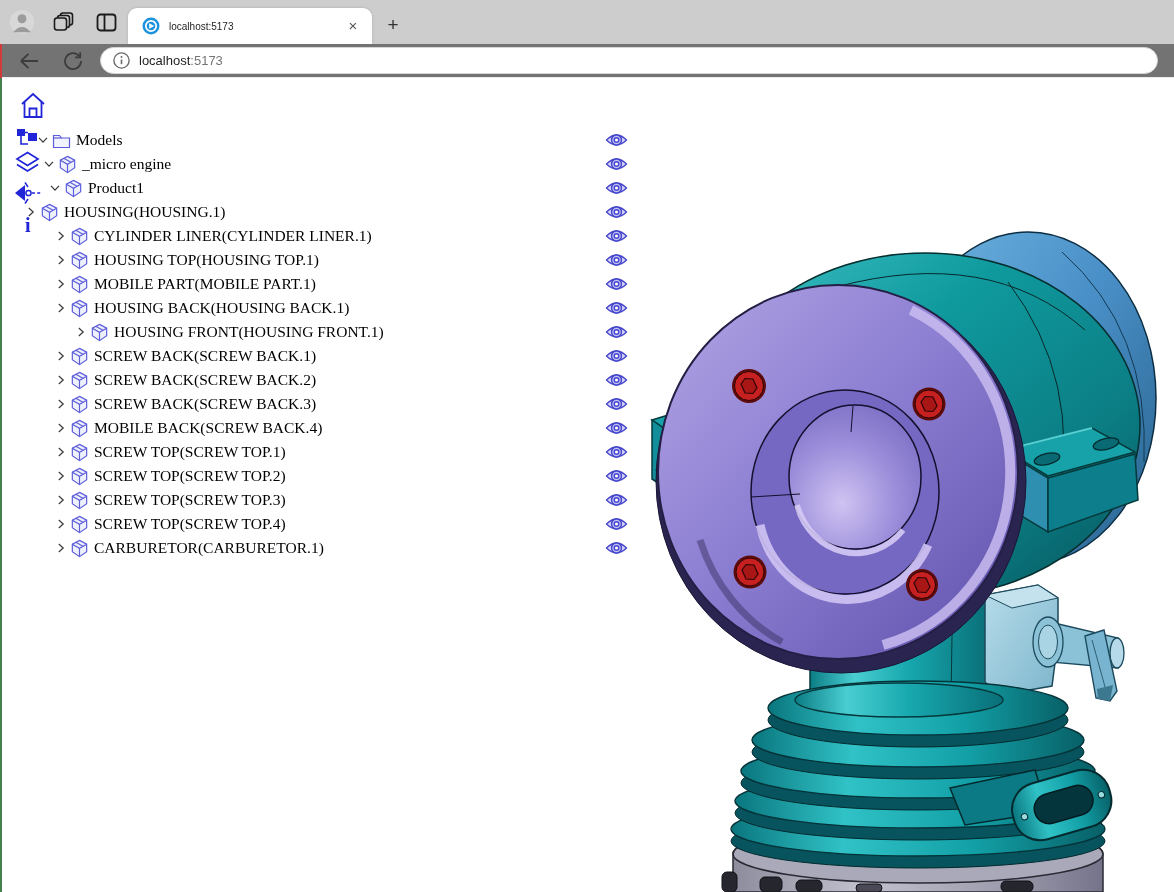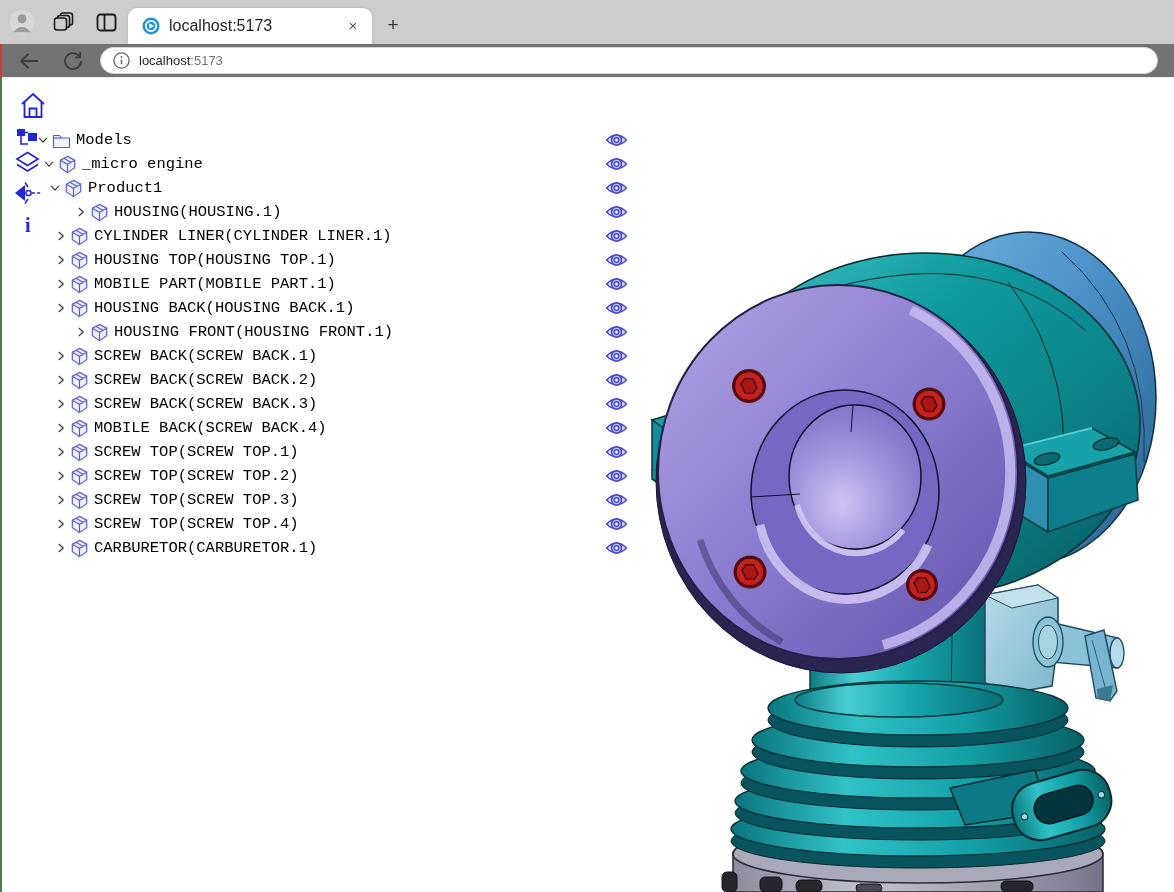--- a/index.html
+++ b/index.html
@@ -5,21 +5,21 @@
   html,body{margin:0;padding:0;background:#fff;}
   .stage{position:relative;width:1174px;height:892px;overflow:hidden;background:#fff;
          font-family:"Liberation Sans",sans-serif;}
   
   .tabstrip{position:absolute;left:0;top:0;width:1174px;height:44px;background:#cdcdcd;}
   .tabstrip .chromeicon{position:absolute;top:9px;width:26px;height:26px;display:flex;
          align-items:center;justify-content:center;cursor:pointer;}
   .tab{position:absolute;left:128px;top:8px;width:244px;height:36px;background:#fff;
        border-radius:9px 9px 0 0;display:flex;align-items:center;padding:0 10px 0 14px;
        box-sizing:border-box;box-shadow:0 0 3px rgba(0,0,0,.15);}
-  .tab-title{font-size:16px;color:#1f1f1f;margin-left:9px;flex:1;white-space:nowrap;
+  .tab-title{font-size:10px;color:#1f1f1f;margin-left:9px;flex:1;white-space:nowrap;
        overflow:hidden;}
   .tab-close{font-size:15px;color:#555;width:18px;height:18px;line-height:17px;text-align:center;
        border-radius:4px;cursor:pointer;}
   .newtab{position:absolute;left:382px;top:14px;width:22px;height:22px;color:#333;
        font-size:19px;line-height:21px;text-align:center;cursor:pointer;}
   .navbar{position:absolute;left:0;top:44px;width:1174px;height:34px;background:#737373;
        border-bottom:1px solid #ececec;box-sizing:border-box;}
   .navbtn{position:absolute;top:4px;width:26px;height:26px;display:flex;align-items:center;
        justify-content:center;cursor:pointer;}
   .addr{position:absolute;left:100px;top:3px;width:1058px;height:27px;border:1px solid #d6d6d6;
@@ -33,21 +33,21 @@
   
   .side-ico{position:absolute;cursor:pointer;}
   .info-glyph{font-family:"Liberation Serif",serif;font-weight:bold;font-size:20px;
        line-height:22px;}
   
   .tree{position:absolute;left:0;top:128px;width:600px;}
   .trow{height:24px;display:flex;align-items:center;cursor:default;}
   .chev{width:14px;height:16px;display:flex;align-items:center;justify-content:center;
        cursor:pointer;flex:0 0 14px;}
   .ticon{width:19px;height:18px;margin-left:2px;display:flex;align-items:center;flex:0 0 19px;}
-  .tlabel{font-family:Liberation Mono, monospace;font-size:15.5px;color:#000;margin-left:5px;
+  .tlabel{font-family:Liberation Serif, serif;font-size:15.5px;color:#000;margin-left:5px;
        white-space:nowrap;}
   .eyes{position:absolute;left:603px;top:128px;width:26px;}
   .eye{height:24px;display:flex;align-items:center;justify-content:center;cursor:pointer;}
   
   .viewport{position:absolute;left:640px;top:78px;width:534px;height:814px;cursor:crosshair;}
 </style>
 </head>
 <body>
 
 <div class="stage">
@@ -184,21 +184,21 @@
       </span>
       <span class="ticon">
 
         <svg class="icon-part" width="19" height="19" viewBox="0 0 18 18">
           <polygon points="9,1.3 15.8,4.9 15.8,12.1 9,16.7 2.2,12.1 2.2,4.9" fill="#eef0fc" stroke="#5b5bdb" stroke-width="1.1"></polygon>
           <path d="M2.2 4.9 L9 8.8 L15.8 4.9 M9 8.8 V16.7 M5.5 3.1 L12.3 6.8" fill="none" stroke="#5b5bdb" stroke-width="1.1"></path>
         </svg>
       </span>
       <span class="tlabel">Product1</span>
     </div>
-      <div class="trow" style="padding-left: 74px;">
+      <div class="trow" style="padding-left: 24px;">
       <span class="chev">
 
         <svg class="chev-closed" width="14" height="14" viewBox="0 0 16 16">
           <polyline points="5.5,3.5 10.5,8 5.5,12.5" fill="none" stroke="#3a3a3a" stroke-width="1.4"></polyline>
         </svg>
       </span>
       <span class="ticon">
 
         <svg class="icon-part" width="19" height="19" viewBox="0 0 18 18">
           <polygon points="9,1.3 15.8,4.9 15.8,12.1 9,16.7 2.2,12.1 2.2,4.9" fill="#eef0fc" stroke="#5b5bdb" stroke-width="1.1"></polygon>

